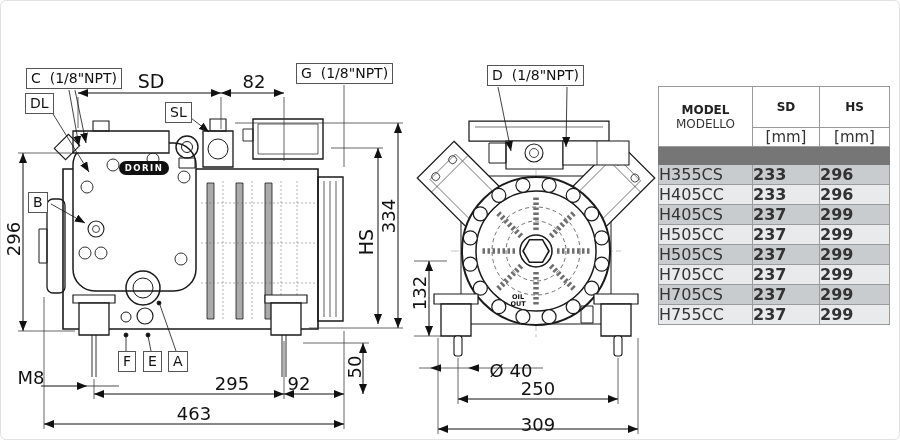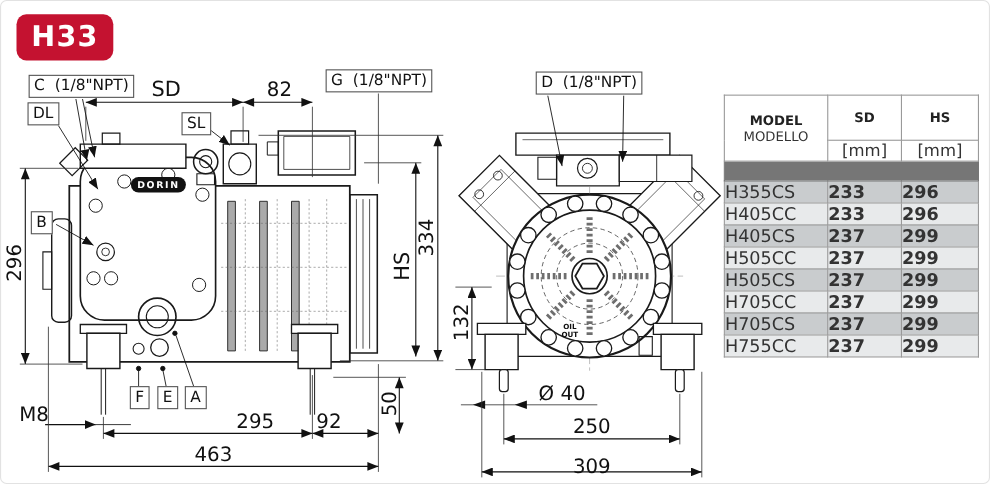--- a/index.html
+++ b/index.html
@@ -274,21 +274,20 @@
         <line x1="125" y1="350" x2="125" y2="335"></line>
           <circle cx="125" cy="334" r="2" fill="#111"></circle>
         <line x1="150" y1="350" x2="147" y2="335"></line>
           <circle cx="147" cy="334" r="2" fill="#111"></circle>
         <line x1="175" y1="350" x2="159" y2="304"></line>
           <circle cx="158" cy="302" r="2" fill="#111"></circle>
       </g>
     </g>
   </svg>
 
-  <div class="badge">H33</div>
 
   <div class="plabel" style="left:25px;top:67px;">C  (1/8"NPT)</div>
   <div class="plabel" style="left:24px;top:92px;">DL</div>
   <div class="plabel" style="left:164px;top:101px;">SL</div>
   <div class="plabel" style="left:295px;top:62px;">G  (1/8"NPT)</div>
   <div class="plabel" style="left:486px;top:64px;">D  (1/8"NPT)</div>
   <div class="plabel" style="left:27px;top:191px;">B</div>
   <div class="plabel" style="left:117px;top:350px;">F</div>
   <div class="plabel" style="left:142px;top:350px;">E</div>
   <div class="plabel" style="left:167px;top:350px;">A</div>
@@ -297,21 +296,21 @@
   <div class="dim" style="left:238px;top:71px;width:30px;text-align:center;">82</div>
   <div class="dim rot" style="left:-17px;top:228px;width:60px;">296</div>
   <div class="dim" style="left:12px;top:367px;width:36px;">M8</div>
   <div class="dim" style="left:165px;top:373px;width:44px;margin-left:44px;">295</div>
   <div class="dim" style="left:282px;top:373px;width:32px;">92</div>
   <div class="dim rot" style="left:324px;top:356px;width:60px;">50</div>
   <div class="dim" style="left:168px;top:403px;width:50px;">463</div>
   <div class="dim rot dim-sd" style="left:335px;top:231px;width:60px;">HS</div>
   <div class="dim rot" style="left:358px;top:205px;width:60px;">334</div>
   <div class="dim rot" style="left:389px;top:282px;width:60px;">132</div>
-  <div class="dim" style="left:478px;top:348px;width:64px;">Ø 40</div>
+  <div class="dim" style="left:478px;top:360px;width:64px;">Ø 40</div>
   <div class="dim" style="left:512px;top:378px;width:50px;">250</div>
   <div class="dim" style="left:512px;top:414px;width:50px;">309</div>
 
   <table class="spec-table">
     <colgroup>
         <col class="col-model">
         <col class="col-sd">
         <col class="col-hs">
       </colgroup>
     <thead>

